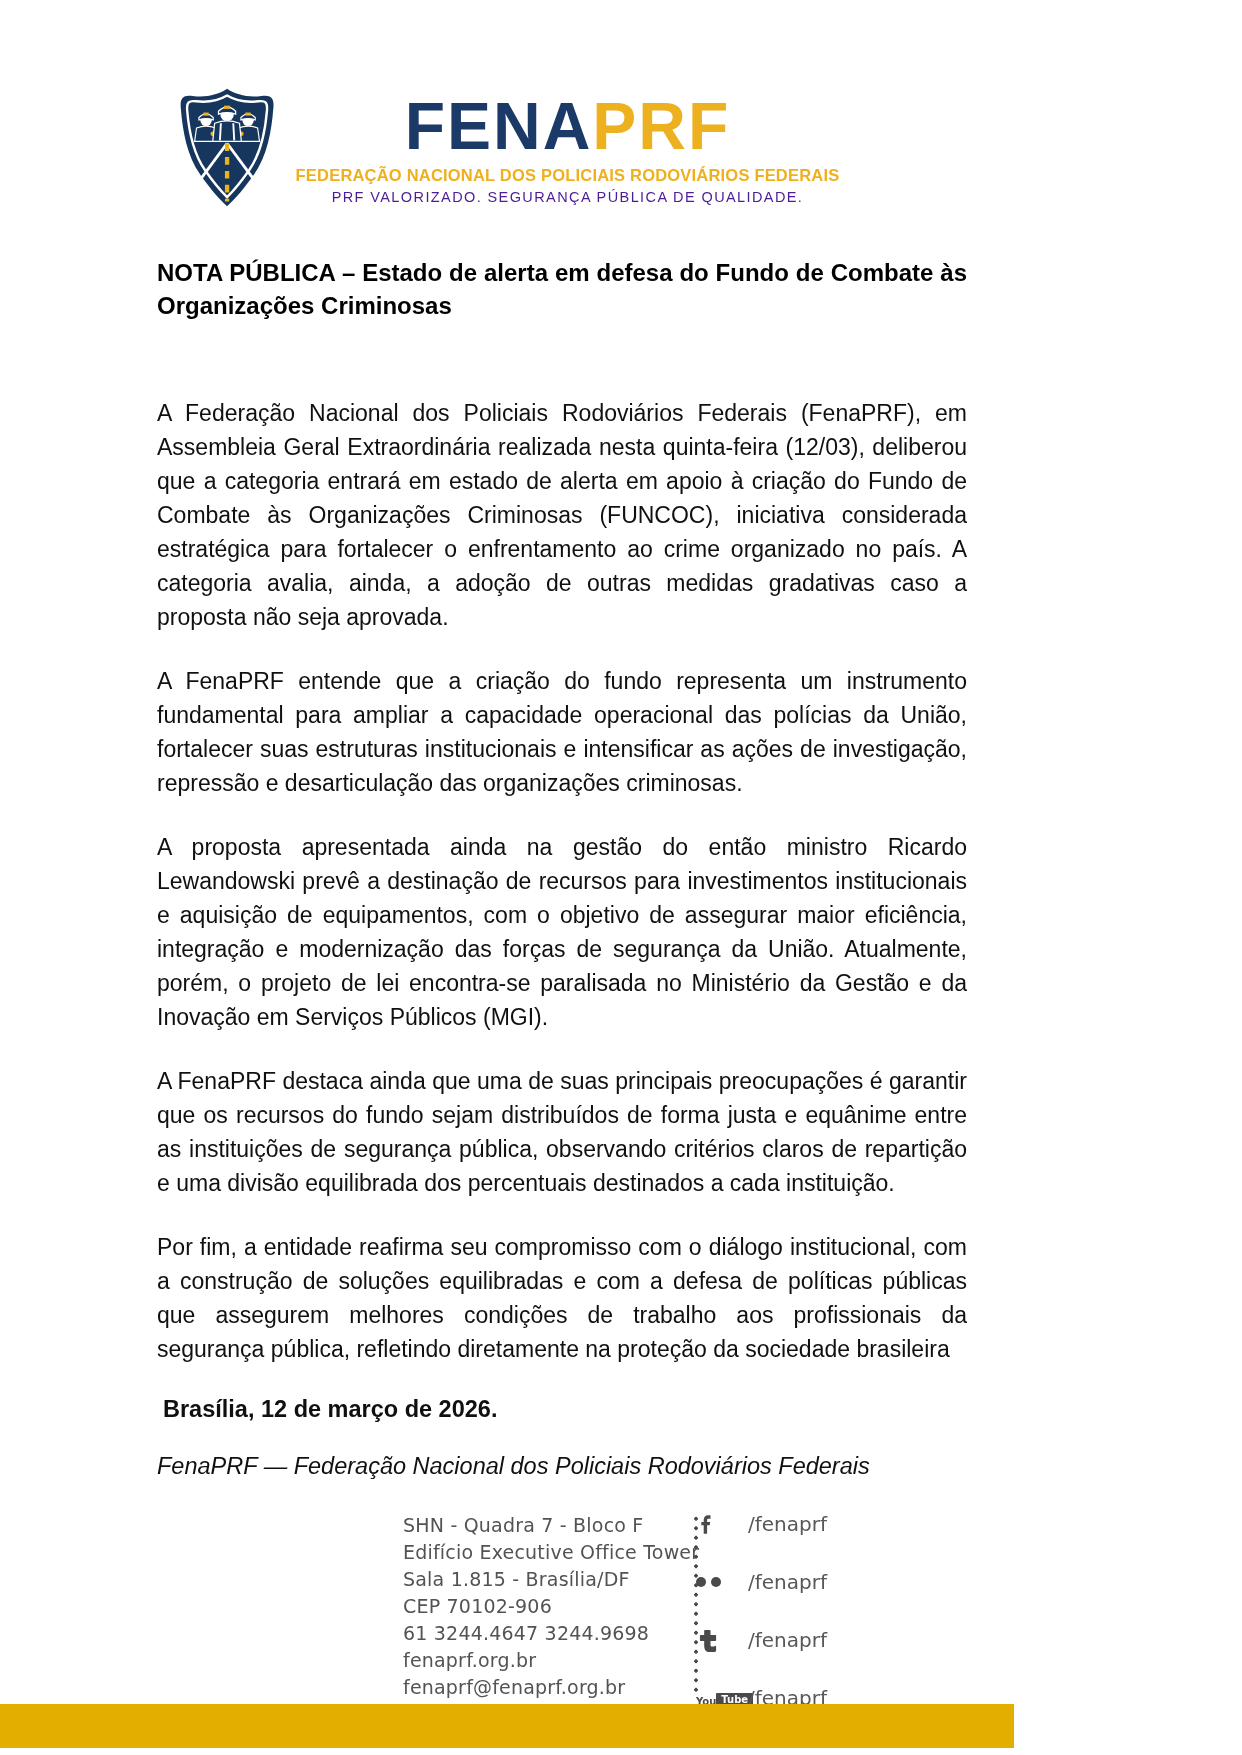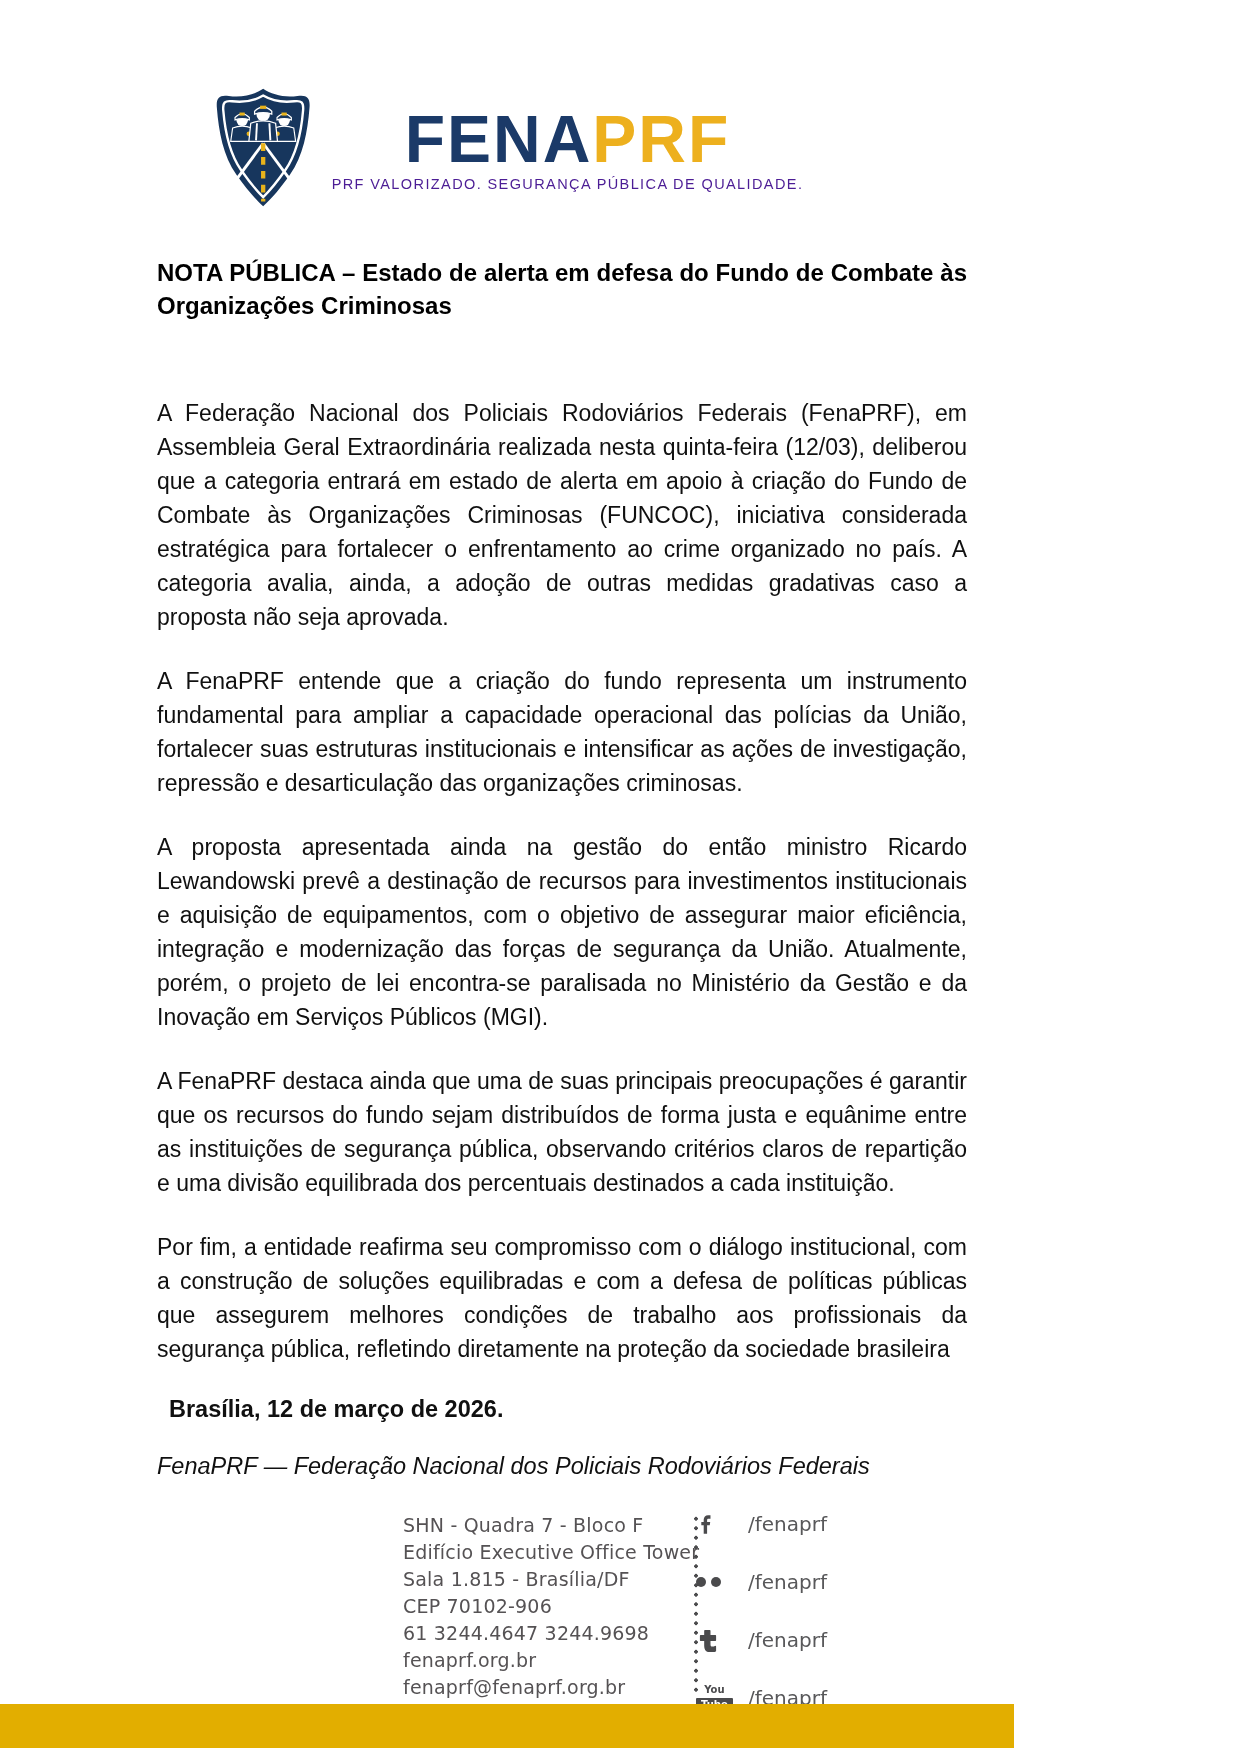--- a/index.html
+++ b/index.html
@@ -17,38 +17,38 @@
   .wm-prf  { color:#EDB01E; }
   .logo-sub { margin-top:7px; font-size:16.5px; font-weight:bold; color:#F0B01E;
               letter-spacing:0.2px; white-space:nowrap; }
   .logo-tag { margin-top:4px; font-size:14.5px; color:#4c1d95; letter-spacing:1.4px; white-space:nowrap; }
 
   
   .content { position:absolute; left:157px; top:256px; width:810px; }
   .doc-title { font-weight:bold; font-size:24px; line-height:33px; text-align:justify;
                margin:0 0 74px 0; color:#000; }
   .body-par { font-size:23px; line-height:34px; text-align:justify; margin:0 0 30px 0; }
-  .date-line { font-weight:bold; font-size:23.5px; margin:10px 0 0 12px; }
+  .date-line { font-weight:bold; font-size:23.5px; margin:10px 0 0 6px; }
   .signature-line { font-style:italic; font-size:23.5px; margin:30px 0 0 0; }
 
   
   .footer-address { position:absolute; left:403px; top:1512px;
                     font-family:"DejaVu Sans", sans-serif; font-size:19px; line-height:27px;
                     color:#555254; letter-spacing:0.2px; }
   .footer-divider { position:absolute; left:694px; top:1514px; height:178px; width:4px;
                     background-image:radial-gradient(circle, #4B4B4D 1.7px, transparent 2px);
                     background-size:4px 9.5px; background-repeat:repeat-y; }
   .footer-social { position:absolute; left:696px; top:1510px;
                    display:flex; flex-direction:column; gap:30px; }
   .social-row { display:flex; align-items:center; gap:10px; height:28px;
                 font-family:"DejaVu Sans", sans-serif; font-size:20px; color:#58585A; }
   .icon-box { width:42px; display:flex; align-items:center; }
   .flickr { display:flex; gap:5px; }
   .flickr i { width:10px; height:10px; border-radius:50%; background:#4A4A4C; }
-  .yt { display:flex; flex-direction:column; align-items:center; line-height:1; }
+  .yt { display:flex; flex-direction:row; align-items:flex-end; line-height:1; }
   .yt-you { font-size:10px; font-weight:bold; color:#4A4A4C; }
   .yt-tube { margin-top:3px; background:#4A4A4C; color:#fff; font-size:10px; font-weight:bold;
              padding:2px 5px; border-radius:1px; }
 
   .accent-bar { position:absolute; left:0; top:1704px; width:100%; height:44px; background:#E2AE00; }
 </style>
 </head>
 <body>
 
 <div class="page">
@@ -79,20 +79,21 @@
         <circle cx="55" cy="30" r="7" fill="#ffffff"></circle>
         <path d="M46 26.5 Q55 17.5 64 26.5 L64 29.5 Q55 26.5 46 29.5 Z" fill="#17365D" stroke="#ffffff" stroke-width="1.3"></path>
         <rect x="51.8" y="20.6" width="6.4" height="3.4" fill="#E8B31B"></rect>
         <path d="M42 39 Q55 34 68 39 L70 58 L40 58 Z" fill="#17365D" stroke="#ffffff" stroke-width="1.3"></path>
         <path d="M48.5 39 L47.5 57" stroke="#ffffff" stroke-width="2"></path>
         <path d="M61.5 39 L62.5 57" stroke="#ffffff" stroke-width="2"></path>
       </g>
     </svg>
     <div class="logo-text">
       <div class="wordmark"><span class="wm-fena">FENA</span><span class="wm-prf">PRF</span></div>
+      <div class="logo-sub">FEDERAÇÃO NACIONAL DOS POLICIAIS RODOVIÁRIOS FEDERAIS</div>
       <div class="logo-tag">PRF VALORIZADO. SEGURANÇA PÚBLICA DE QUALIDADE.</div>
     </div>
   </div>
 
   <div class="content">
     <p class="doc-title">NOTA PÚBLICA – Estado de alerta em defesa do Fundo de Combate às Organizações Criminosas</p>
     <p class="body-par">A Federação Nacional dos Policiais Rodoviários Federais (FenaPRF), em Assembleia Geral Extraordinária realizada nesta quinta-feira (12/03), deliberou que a categoria entrará em estado de alerta em apoio à criação do Fundo de Combate às Organizações Criminosas (FUNCOC), iniciativa considerada estratégica para fortalecer o enfrentamento ao crime organizado no país. A categoria avalia, ainda, a adoção de outras medidas gradativas caso a proposta não seja aprovada.</p>
     <p class="body-par">A FenaPRF entende que a criação do fundo representa um instrumento fundamental para ampliar a capacidade operacional das polícias da União, fortalecer suas estruturas institucionais e intensificar as ações de investigação, repressão e desarticulação das organizações criminosas.</p>
     <p class="body-par">A proposta apresentada ainda na gestão do então ministro Ricardo Lewandowski prevê a destinação de recursos para investimentos institucionais e aquisição de equipamentos, com o objetivo de assegurar maior eficiência, integração e modernização das forças de segurança da União. Atualmente, porém, o projeto de lei encontra-se paralisada no Ministério da Gestão e da Inovação em Serviços Públicos (MGI).</p>
     <p class="body-par">A FenaPRF destaca ainda que uma de suas principais preocupações é garantir que os recursos do fundo sejam distribuídos de forma justa e equânime entre as instituições de segurança pública, observando critérios claros de repartição e uma divisão equilibrada dos percentuais destinados a cada instituição.</p>

